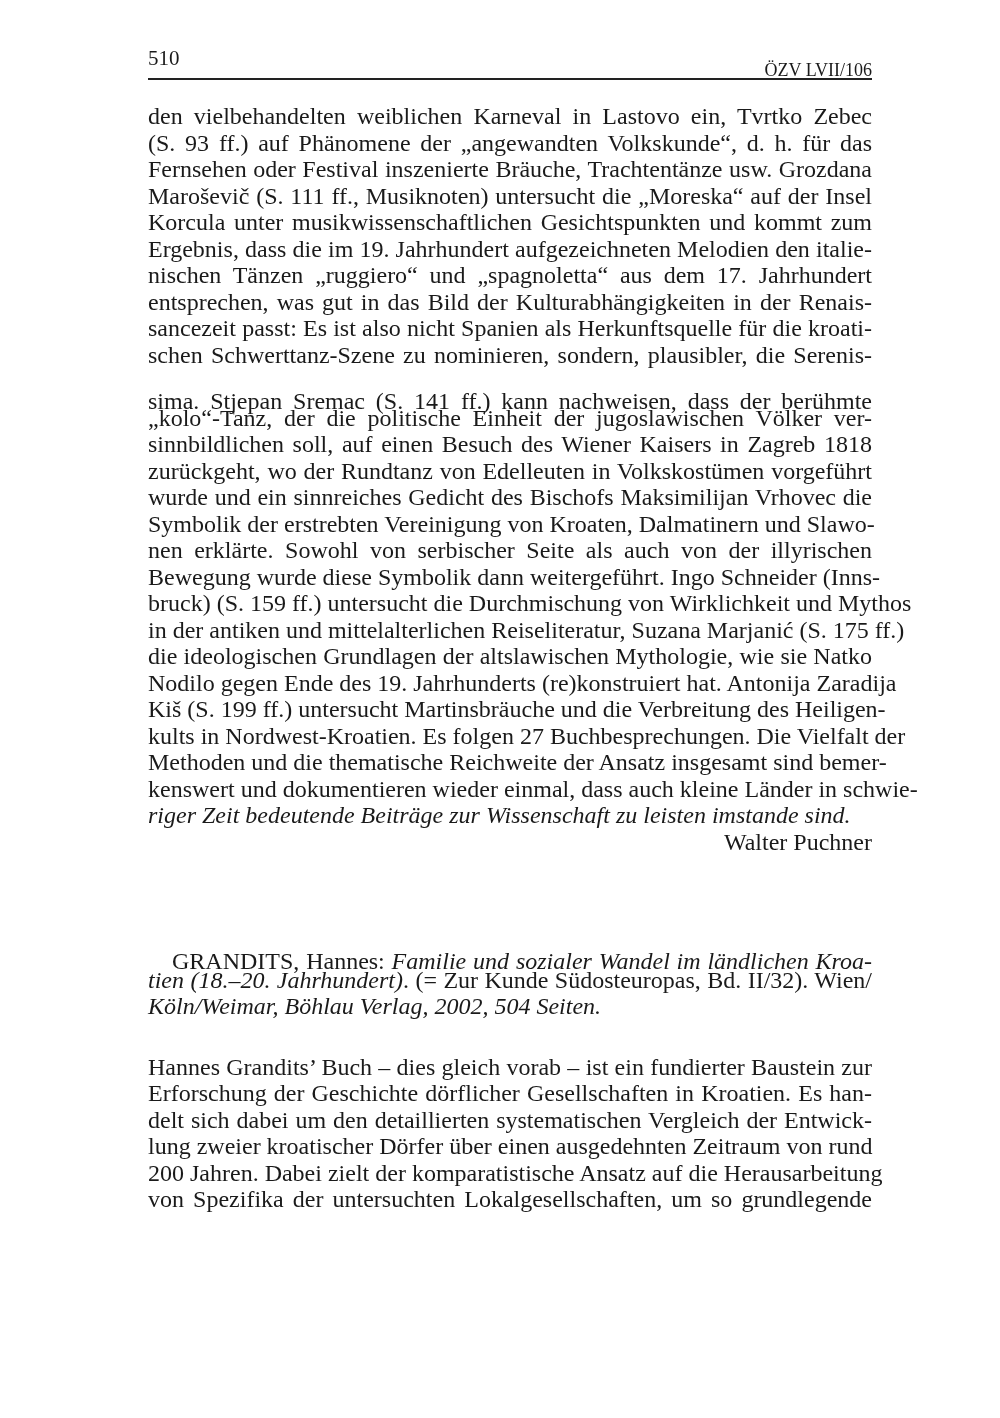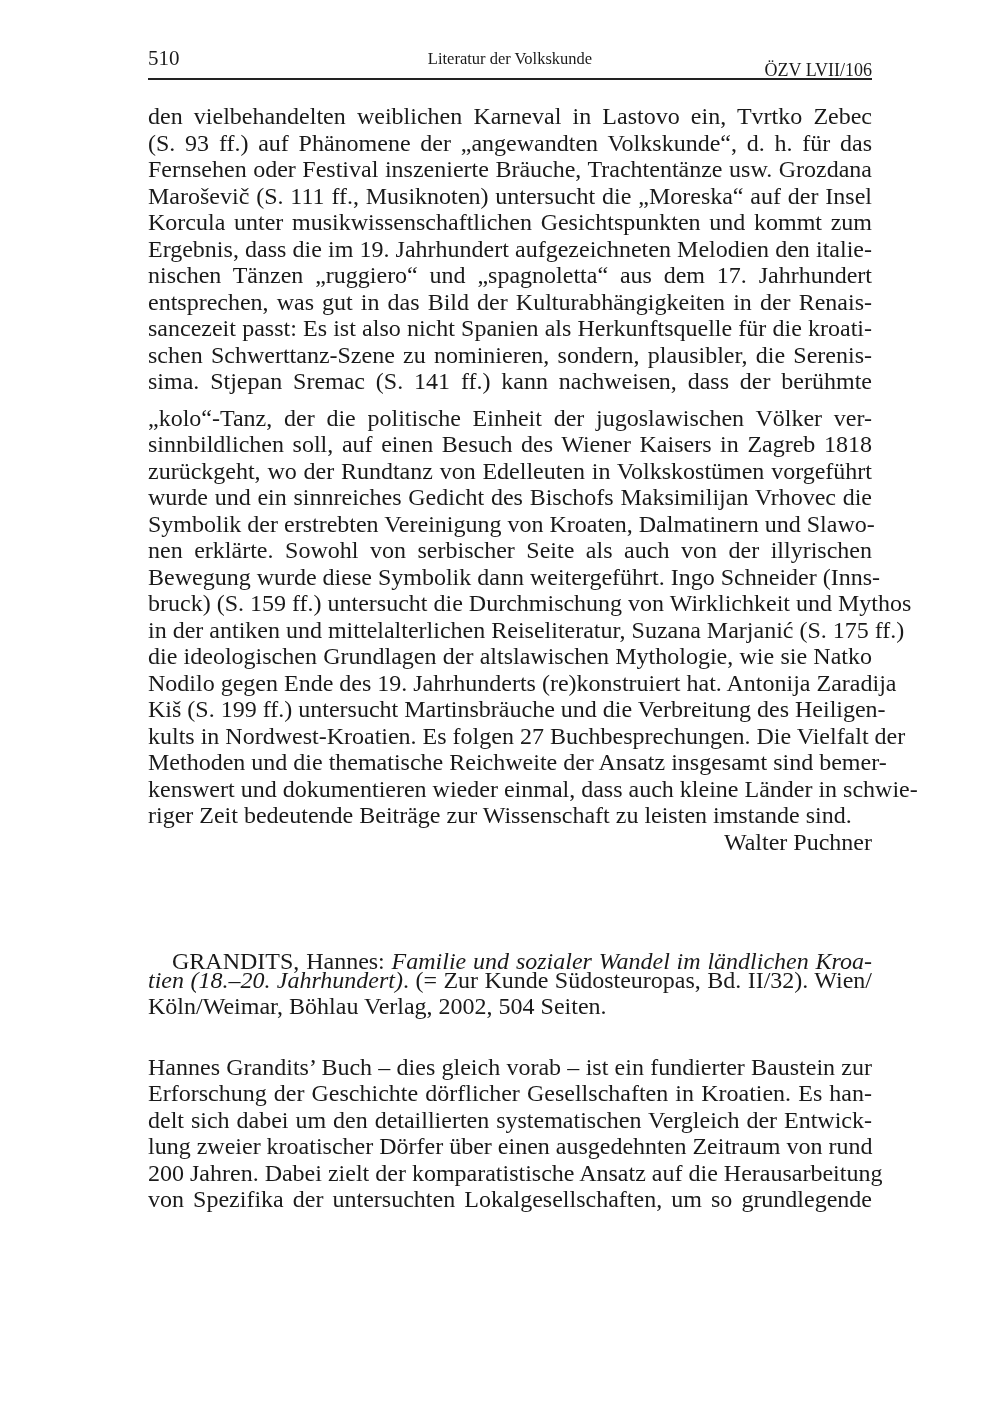--- a/index.html
+++ b/index.html
@@ -6,48 +6,47 @@
   body { width: 1000px; height: 1418px; position: relative; overflow: hidden;
          font-family: "Liberation Serif", "DejaVu Serif", serif; color: #1a1a1a; }
   .page { position: absolute; left: 148px; top: 0; width: 724px; }
   .header { position: absolute; top: 46px; left: 0; width: 724px; height: 28px; }
   .header .pno { position: absolute; left: 0; top: 0; font-size: 21px; }
   .header .title { position: absolute; left: 0; width: 724px; top: 3px; text-align: center; font-size: 16.5px; }
   .header .journal { position: absolute; right: 0; top: 14px; font-size: 18px; }
   .rule { position: absolute; top: 78px; left: 0; width: 724px; height: 1.6px; background: #222; }
   .line { position: absolute; left: 0; width: 724px; font-size: 24px; line-height: 26px; white-space: nowrap;
           text-align: justify; text-align-last: justify; }
-  .line.last { text-align-last: left; }
+  .line.last { text-align-last: left; font-style: italic; }
   .line.right { text-align: left; text-align-last: right; }
   .line.indent { padding-left: 24px; width: 700px; margin-top: 8px; }
   i { font-style: italic; }
 </style>
 </head>
 <body>
 
 <div class="page">
   <div class="header">
     <span class="pno">510</span>
-    <span class="title">Literatur der Volkskunde</span>
     <span class="journal">ÖZV LVII/106</span>
   </div>
   <div class="rule"></div>
 
   <div>
     <div class="line" style="top:103px">den vielbehandelten weiblichen Karneval in Lastovo ein, Tvrtko Zebec</div>
     <div class="line" style="top:130px">(S. 93 ff.) auf Phänomene der „angewandten Volkskunde“, d. h. für das</div>
     <div class="line" style="top:156px">Fernsehen oder Festival inszenierte Bräuche, Trachtentänze usw. Grozdana</div>
     <div class="line" style="top:183px">Maroševič (S. 111 ff., Musiknoten) untersucht die „Moreska“ auf der Insel</div>
     <div class="line" style="top:209px">Korcula unter musikwissenschaftlichen Gesichtspunkten und kommt zum</div>
     <div class="line" style="top:236px">Ergebnis, dass die im 19. Jahrhundert aufgezeichneten Melodien den italie-</div>
     <div class="line" style="top:262px">nischen Tänzen „ruggiero“ und „spagnoletta“ aus dem 17. Jahrhundert</div>
     <div class="line" style="top:289px">entsprechen, was gut in das Bild der Kulturabhängigkeiten in der Renais-</div>
     <div class="line" style="top:315px">sancezeit passt: Es ist also nicht Spanien als Herkunftsquelle für die kroati-</div>
     <div class="line" style="top:342px">schen Schwerttanz-Szene zu nominieren, sondern, plausibler, die Serenis-</div>
-    <div class="line" style="top:368px">sima. Stjepan Sremac (S. 141 ff.) kann nachweisen, dass der berühmte</div>
+    <div class="line" style="top:388px">sima. Stjepan Sremac (S. 141 ff.) kann nachweisen, dass der berühmte</div>
     <div class="line" style="top:405px">„kolo“-Tanz, der die politische Einheit der jugoslawischen Völker ver-</div>
     <div class="line" style="top:431px">sinnbildlichen soll, auf einen Besuch des Wiener Kaisers in Zagreb 1818</div>
     <div class="line" style="top:458px">zurückgeht, wo der Rundtanz von Edelleuten in Volkskostümen vorgeführt</div>
     <div class="line" style="top:484px">wurde und ein sinnreiches Gedicht des Bischofs Maksimilijan Vrhovec die</div>
     <div class="line" style="top:511px">Symbolik der erstrebten Vereinigung von Kroaten, Dalmatinern und Slawo-</div>
     <div class="line" style="top:537px">nen erklärte. Sowohl von serbischer Seite als auch von der illyrischen</div>
     <div class="line" style="top:564px">Bewegung wurde diese Symbolik dann weitergeführt. Ingo Schneider (Inns-</div>
     <div class="line" style="top:590px">bruck) (S. 159 ff.) untersucht die Durchmischung von Wirklichkeit und Mythos</div>
     <div class="line" style="top:617px">in der antiken und mittelalterlichen Reiseliteratur, Suzana Marjanić (S. 175 ff.)</div>
     <div class="line" style="top:643px">die ideologischen Grundlagen der altslawischen Mythologie, wie sie Natko</div>

